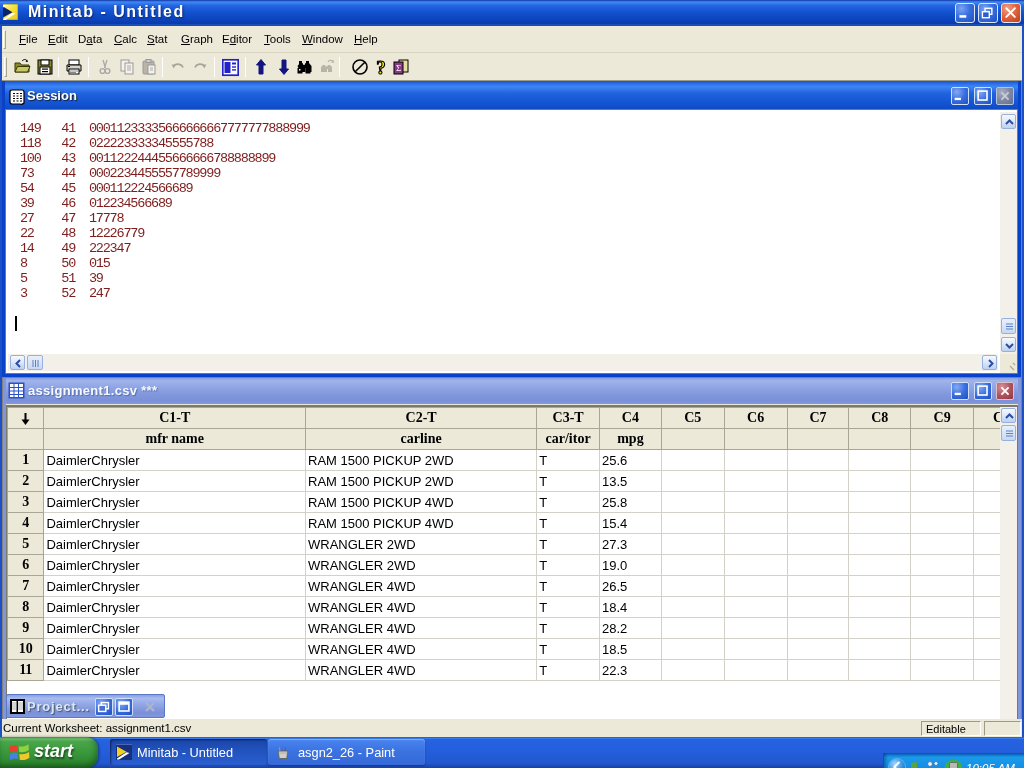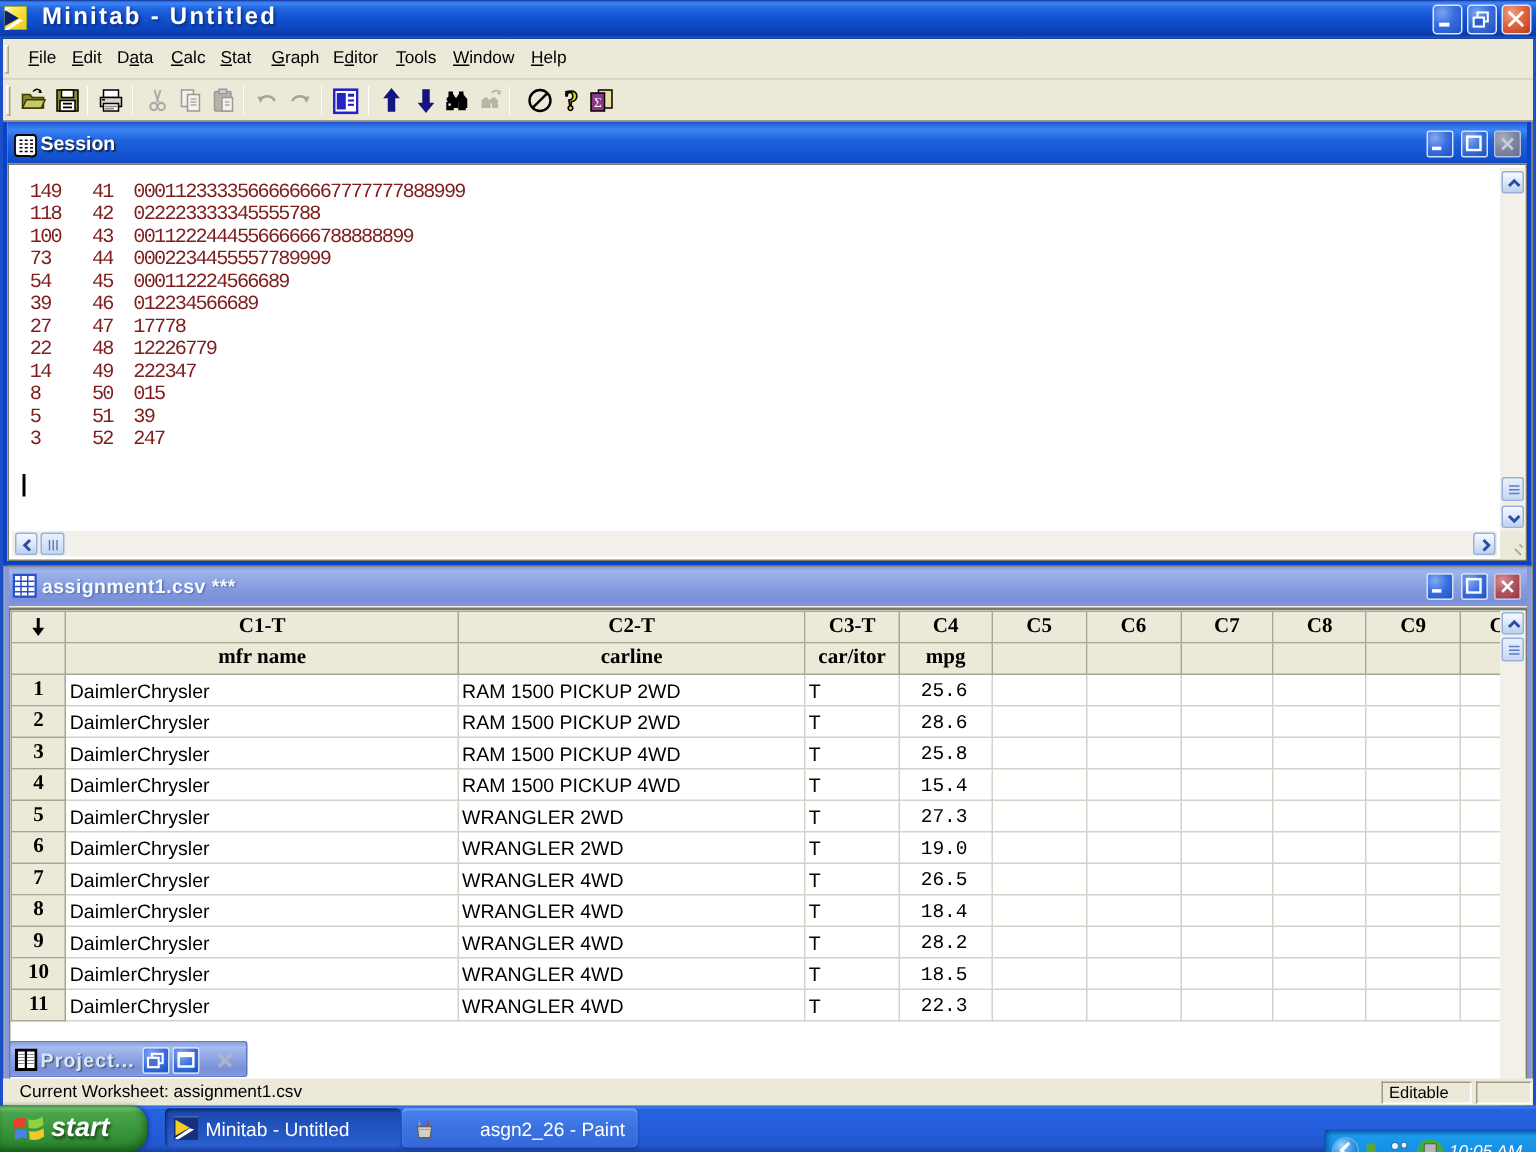--- a/index.html
+++ b/index.html
@@ -47,21 +47,21 @@
 
 #wswin{left:3px;top:378px;width:1018px;height:385px;border-color:#8296d8;}
 #wswin .xptitle{background:linear-gradient(to bottom,#8aa0e0 0%,#a0b4ea 10%,#93a9e6 30%,#8399de 60%,#7a90d8 85%,#8196dd 100%);}
 #wswin .xptitle{height:26px;}
 #wsgrid{position:absolute;left:0;top:27px;right:0;bottom:0;background:#fff;border:1px solid #7a7a6a;border-top:2px solid #7a7a6a;overflow:hidden;}
 table.ws{border-collapse:collapse;table-layout:fixed;width:1030px;font-size:13px;}
 table.ws td.c2{}
 table.ws td{border:1px solid #d4d2c8;padding:0 2px;height:21px;overflow:hidden;white-space:nowrap;background:#fff;color:#000;}
 table.ws td.hd{background:#ece9d8;border:1px solid #a9a695;text-align:center;font-weight:bold;font-size:14px;font-family:"Liberation Serif",serif;}
 table.ws td.rh{background:#ece9d8;border:1px solid #a9a695;text-align:center;font-weight:bold;font-size:14px;font-family:"Liberation Serif",serif;}
-table.ws td.num{text-align:center;padding-right:4px;font-family:Liberation Mono, monospace;}
+table.ws td.num{text-align:left;padding-right:4px;}
 
 
 #projwin{left:6px;top:694px;width:159px;height:24px;border:1px solid #5a78c8;border-radius:2px;
 background:linear-gradient(to bottom,#8aa0e0 0%,#a8bcf0 15%,#93a9e6 40%,#7a90d8 80%,#8196dd 100%);}
 
 
 #statusbar{left:0;top:719px;width:1024px;height:18px;background:#ece9d8;font-size:11.5px;color:#000;}
 .sfield{position:absolute;top:2px;height:15px;border:1px solid;border-color:#9d9a87 #fff #fff #9d9a87;font-size:11px;}
 
 
@@ -371,21 +371,21 @@
               <td></td>
               <td></td>
               <td></td>
               <td></td>
             </tr>
             <tr>
               <td class="rh">2</td>
               <td>DaimlerChrysler</td>
               <td class="c2">RAM 1500 PICKUP 2WD</td>
               <td>T</td>
-              <td class="num">28.6</td>
+              <td class="num">13.5</td>
               <td></td>
               <td></td>
               <td></td>
               <td></td>
               <td></td>
               <td></td>
             </tr>
             <tr>
               <td class="rh">3</td>
               <td>DaimlerChrysler</td>
@@ -565,21 +565,21 @@
       </svg>
     </div>
   <div class="abs" style="left:134px;top:3px;width:18px;height:18px;">
       <svg class="glyph" viewBox="0 0 18 18">
         <path d="M5 5 L13 13 M13 5 L5 13" stroke="#aab4cc" stroke-width="2.4"></path>
       </svg>
     </div>
 </div>
 
 <div class="abs" id="statusbar">
-  <div class="abs" style="left:3px;top:3px;margin-left:10px;">Current Worksheet: assignment1.csv</div>
+  <div class="abs" style="left:3px;top:3px;">Current Worksheet: assignment1.csv</div>
   <div class="sfield" style="left:921px;width:60px;">
       <div style="margin:1px 0 0 4px;">Editable</div>
     </div>
   <div class="sfield" style="left:984px;width:37px;"></div>
 </div>
 
 <div class="abs" id="taskbar">
   <div class="abs" id="startbtn">
     <svg class="abs" style="left:8px;top:5px" width="23" height="21" viewBox="0 0 23 21">
       <g transform="rotate(-4 11 10)">
@@ -602,21 +602,21 @@
   </div>
   <div class="abs taskbtn" id="task2">
     <svg class="abs" style="left:7px;top:5px" width="16" height="16" viewBox="0 0 16 16">
       <path d="M4.5 2 L5.5 7 L4 7 Z" fill="#e89030"></path>
       <path d="M7 1.2 L8 7 L6.5 7 Z" fill="#4a68d8"></path>
       <path d="M10.5 2.2 L11 7 L9.5 7 Z" fill="#d03030"></path>
       <path d="M12.5 4 L12.5 7.5 L11.5 7.5 Z" fill="#30a040"></path>
       <path d="M3.2 7 L12.8 7 L11.8 14.5 L4.2 14.5 Z" fill="#d0cfc8" stroke="#606060" stroke-width="0.9"></path>
       <path d="M3.6 9 L12.4 9" stroke="#a8a8a0" stroke-width="0.8"></path>
     </svg>
-    <div class="abs" style="left:30px;top:6px;margin-left:22px;">asgn2_26 - Paint</div>
+    <div class="abs" style="left:30px;top:6px;">asgn2_26 - Paint</div>
   </div>
   <div class="abs" id="tray">
     <div class="abs" style="left:4px;top:5px;width:18px;height:18px;border-radius:50%;background:radial-gradient(circle at 35% 30%,#9fd4ff 0%,#2f8fe0 55%,#0a5ab8 100%);border:1px solid #5ab0f0;">
       <svg class="glyph" viewBox="0 0 18 18">
           <path d="M11 4 L6 9 L11 14" stroke="#fff" stroke-width="2.4" fill="none" stroke-linecap="round" stroke-linejoin="round"></path>
         </svg>
     </div>
     <svg class="abs" style="left:25px;top:8px" width="15" height="15" viewBox="0 0 15 15">
       <path d="M2 2 L8 1 L8 8 L2 9 Z" fill="#5aa53a"></path>
         <path d="M4 8 L12 7 L13 13 L4 13 Z" fill="#b8b8b8" stroke="#666" stroke-width="0.7"></path>

